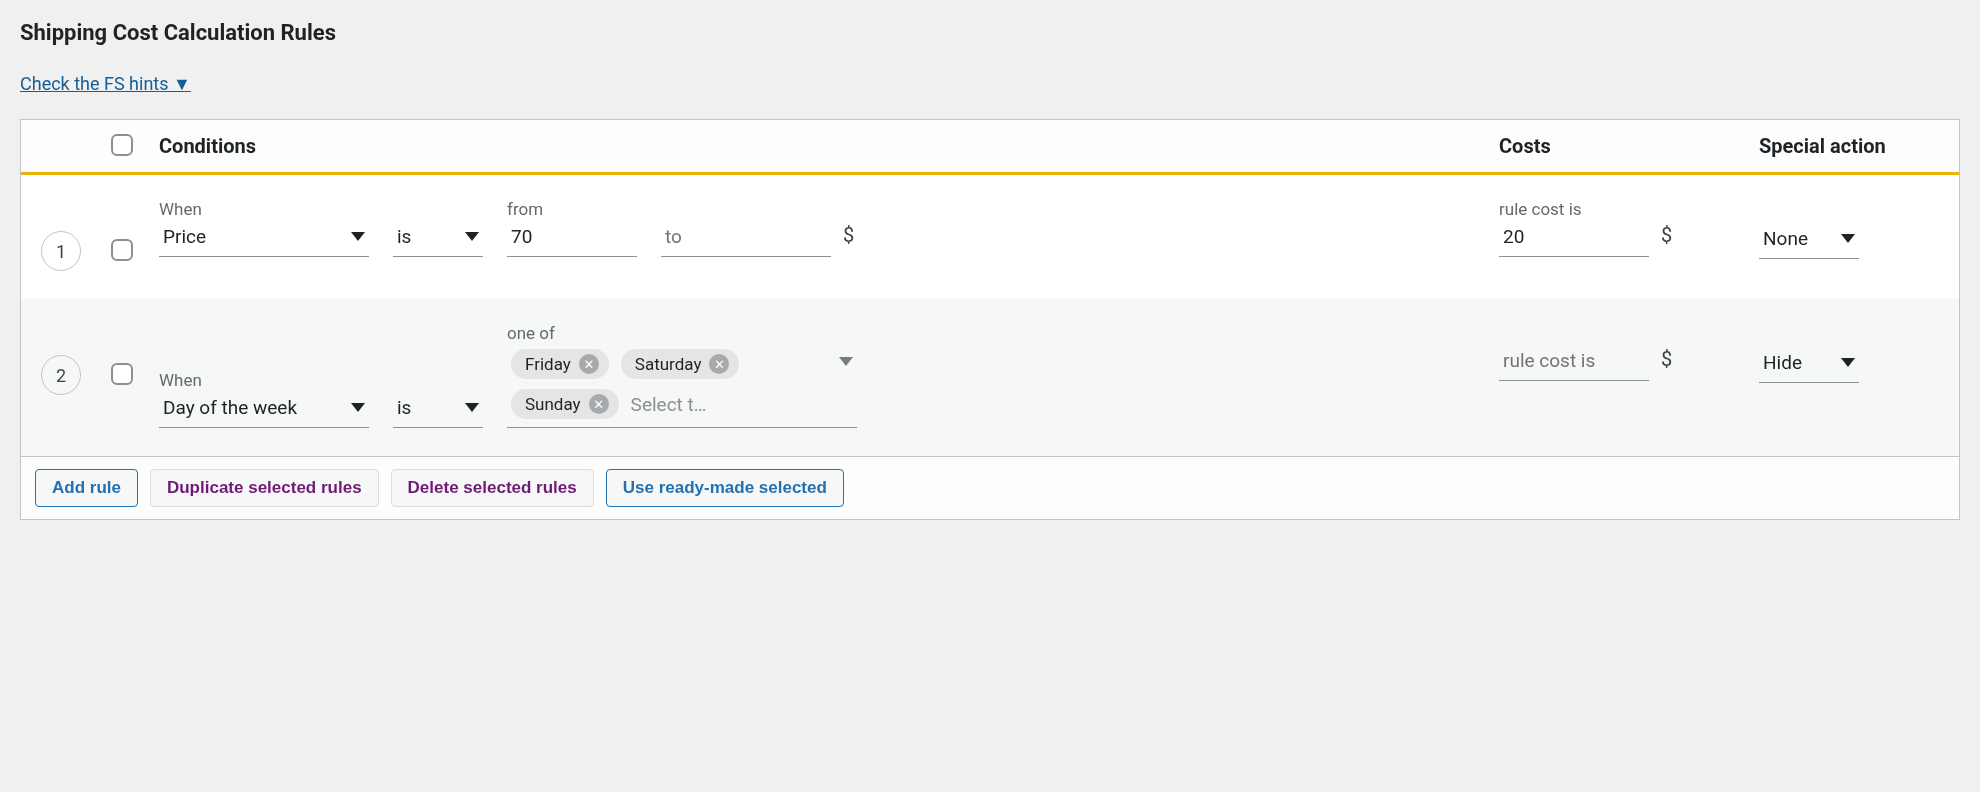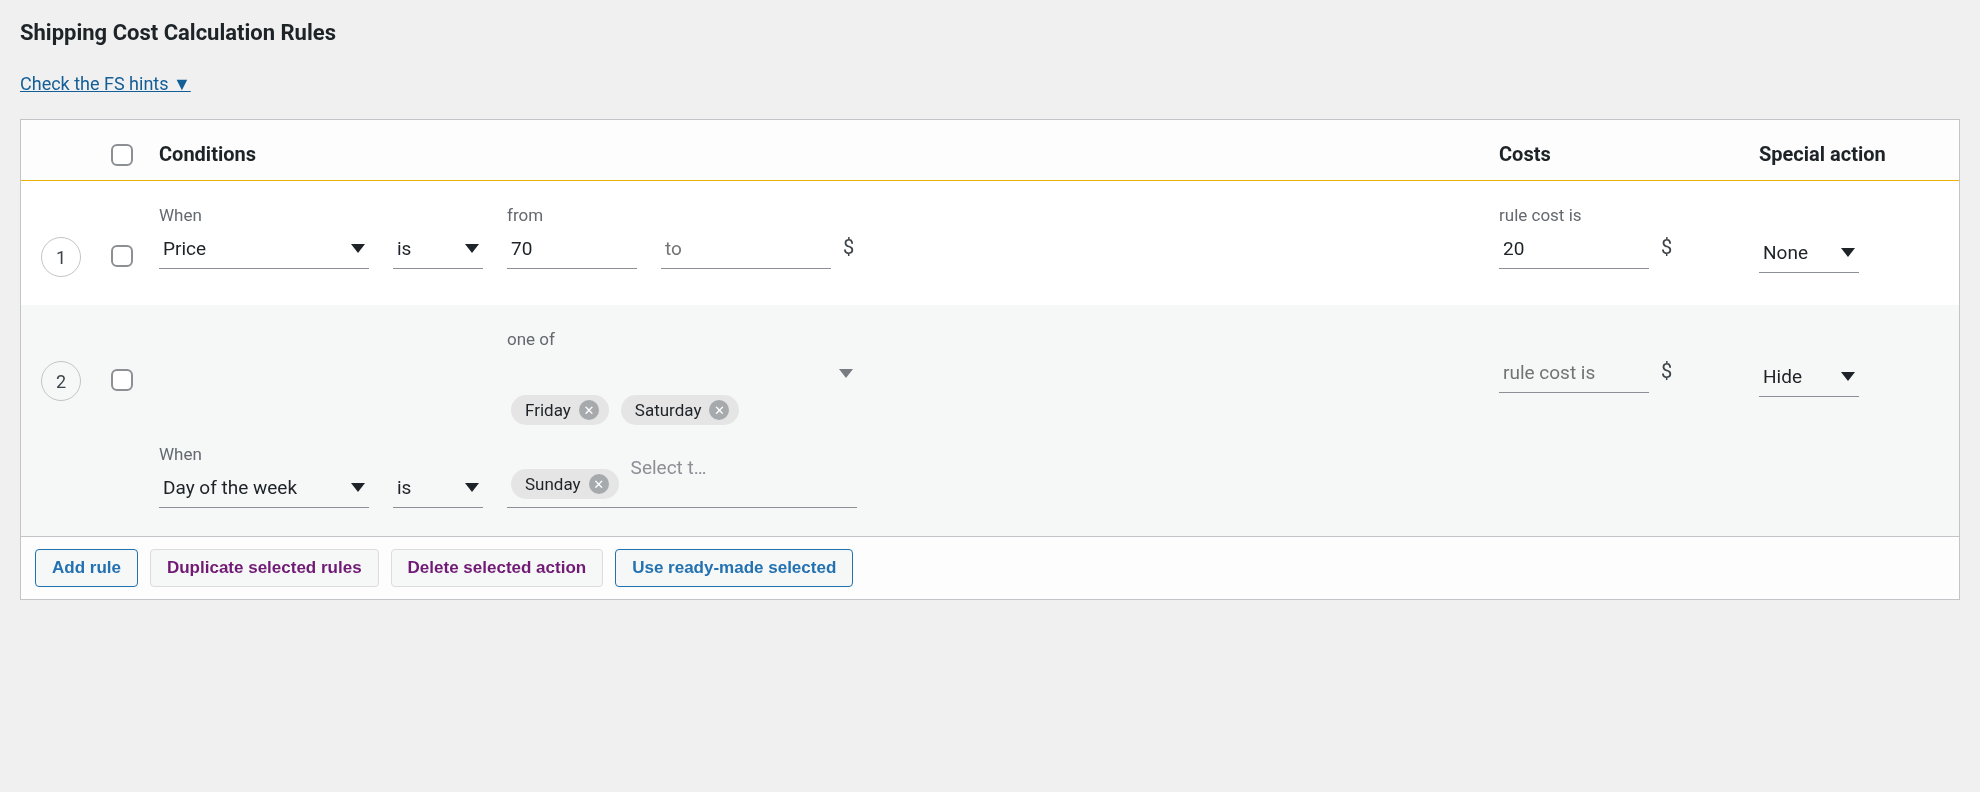--- a/index.html
+++ b/index.html
@@ -22,32 +22,32 @@
     display: inline-block;
     margin-bottom: 24px;
     cursor: pointer;
   }
   .rules-container {
     border: 1px solid #c3c4c7;
     background: #fff;
   }
   .rules-header {
     display: flex;
-    align-items: flex-end;
+    align-items: flex-start;
     padding: 14px 20px;
-    border-bottom: 1px solid #eab308;
+    border-bottom: 3px solid #eab308;
     background: #fdfdfd;
     font-weight: 700;
     font-size: 20px;
   }
   .col-handle { width: 70px; flex-shrink: 0; }
   .col-check  { width: 48px; flex-shrink: 0; display:flex; align-items:center; }
   .col-conditions { flex: 1 1 auto; min-width: 0; padding-right: 20px;}
   .col-costs { width: 260px; flex-shrink: 0; }
-  .col-action { width: 180px; flex-shrink: 0; margin-top: 8px; }
+  .col-action { width: 180px; flex-shrink: 0; }
 
   .rule-row {
     display: flex;
     align-items: flex-start;
     padding: 24px 20px 28px;
   }
   .rule-row.alt { background: #f6f7f7; }
 
   .rule-number {
     width: 40px; height: 40px;
@@ -63,21 +63,21 @@
     width: 22px; height: 22px;
     border: 2px solid #8c8f94;
     border-radius: 6px;
     background: #fff;
     cursor: pointer;
     margin-top: 40px;
   }
   .rules-header .cb { margin-top: 0; }
 
   .field-group { display: flex; flex-wrap: wrap; gap: 22px 24px; align-items: flex-end; }
-  .field { display: flex; flex-direction: column; gap: 6px; }
+  .field { display: flex; flex-direction: column; }
   .field-label {
     font-size: 17px;
     color: #646970;
   }
   .underline-ctrl {
     border: none;
     border-bottom: 1px solid #8c8f94;
     background: transparent;
     font-size: 19px;
     padding: 6px 4px 8px;
@@ -117,21 +117,20 @@
 
   .tag {
     display: inline-flex;
     align-items: center;
     gap: 8px;
     background: #e5e5e5;
     border-radius: 18px;
     padding: 5px 10px 5px 14px;
     font-size: 17px;
     color: #1d2327;
-    margin-top: 34px;
   }
   .tag-x {
     width: 20px; height: 20px;
     border-radius: 50%;
     background: #a7aaad;
     color: #fff;
     display: flex; align-items: center; justify-content: center;
     font-size: 13px;
     line-height: 1;
     cursor: pointer;
@@ -307,20 +306,20 @@
           <span>Hide</span>
           <span class="caret"></span>
         </div>
       </div>
     </div>
   </div>
 
   <div class="footer-bar">
     <button class="btn">Add rule</button>
     <button class="btn disabled">Duplicate selected rules</button>
-    <button class="btn disabled">Delete selected action</button>
+    <button class="btn disabled">Delete selected rules</button>
     <button class="btn">Use ready-made selected</button>
   </div>
 
 </div>
 
 
 
 
 </body></html>

